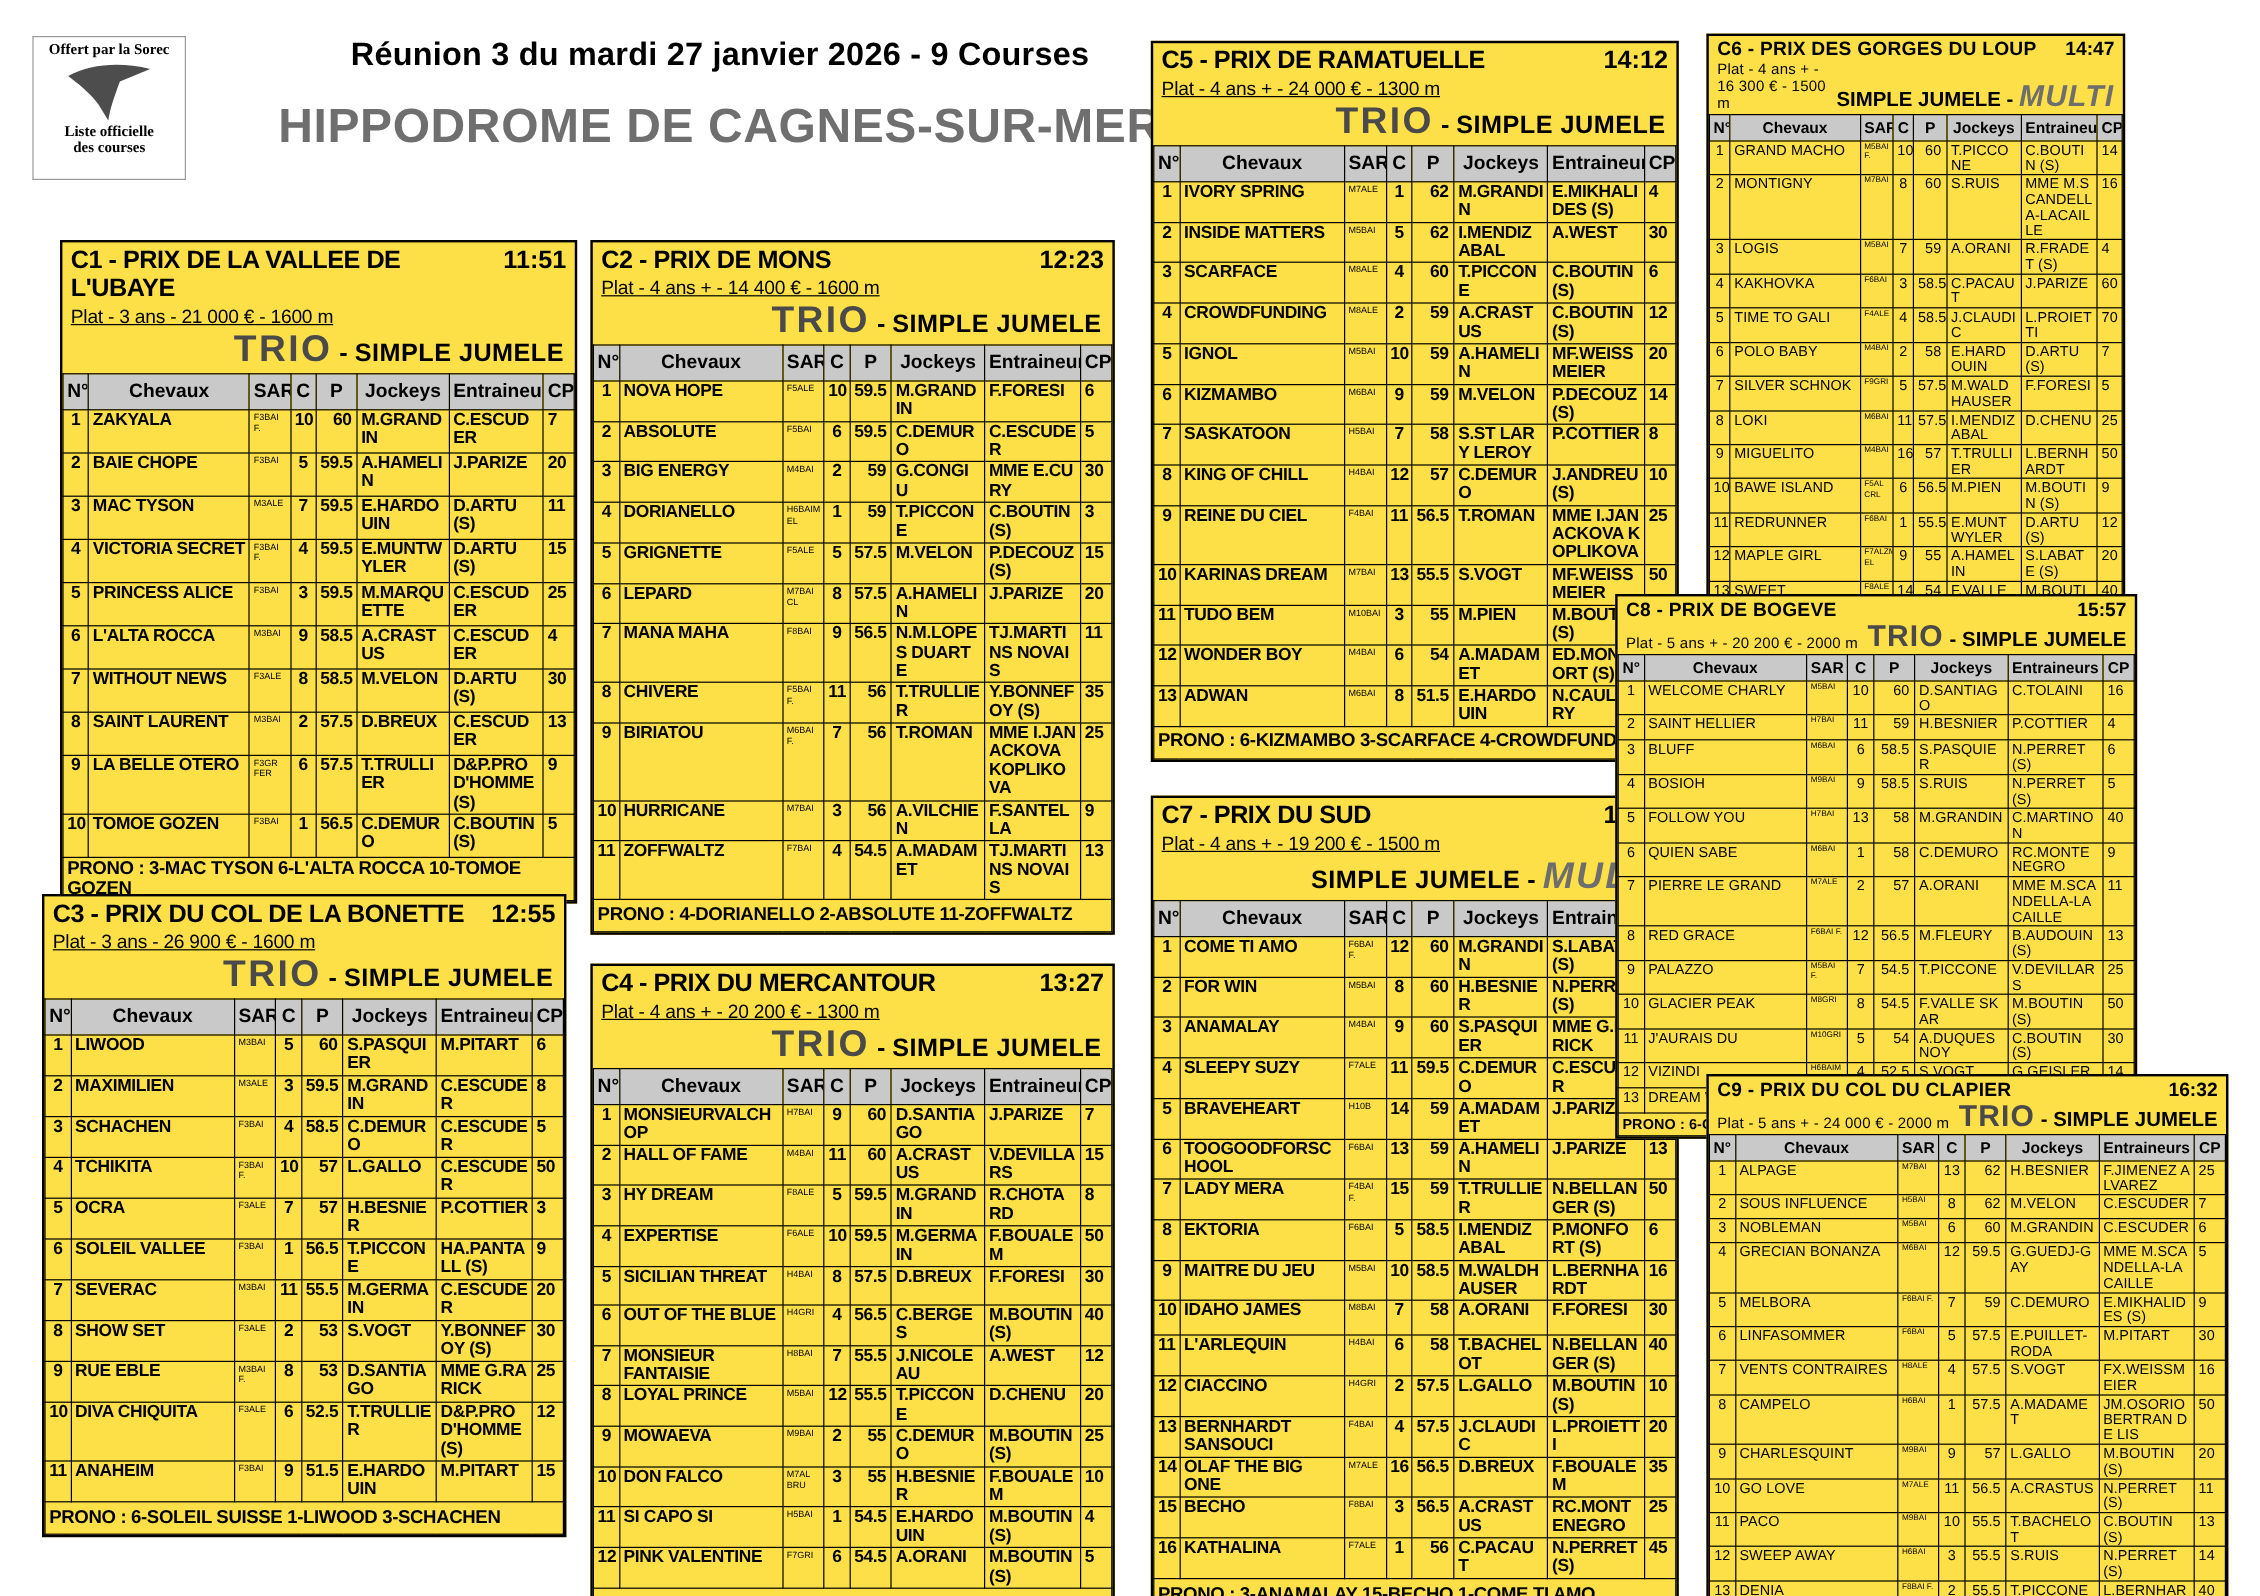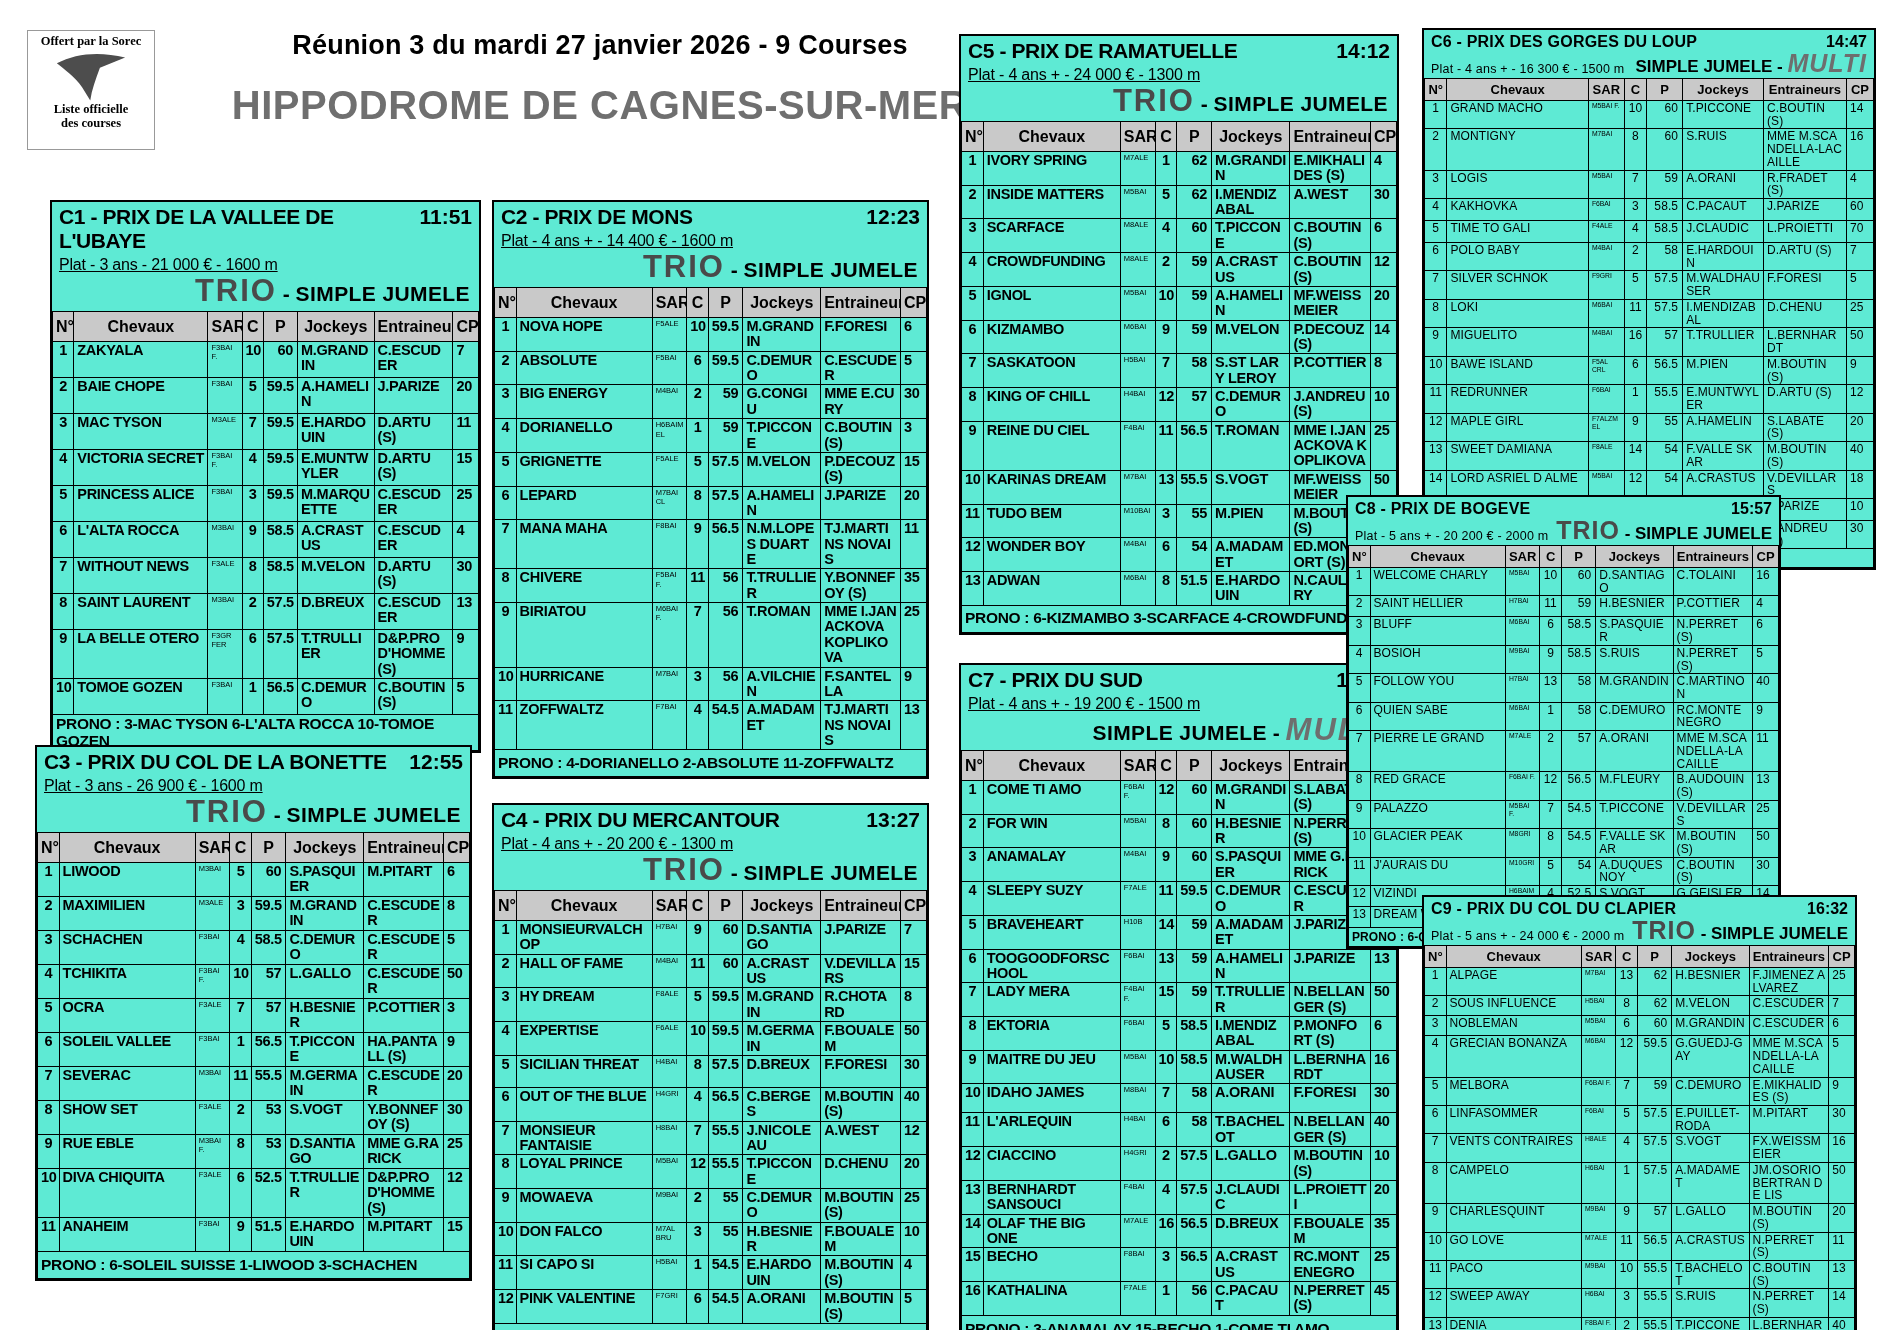--- a/index.html
+++ b/index.html
@@ -8,21 +8,21 @@
   
   .logo-box{position:absolute;left:27px;top:30px;width:126px;height:118px;border:1px solid #999;
             text-align:center;font-family:"Liberation Serif",serif;font-weight:700;background:#fff;}
   .logo-top{font-size:12.5px;margin-top:3px;}
   .logo-swoosh{width:78px;height:52px;margin:1px auto 0 auto;display:block;}
   .logo-bottom{font-size:12.5px;line-height:1.15;}
   .masthead-text{position:absolute;left:150px;top:30px;width:900px;text-align:center;}
   .meeting-title{font-size:27px;font-weight:700;letter-spacing:.2px;}
   .hippodrome-title{font-size:40px;font-weight:700;color:#6f6f6f;letter-spacing:.5px;margin-top:22px;}
   
-  .race{position:absolute;border:2px solid #000;background:#5eead4;box-sizing:border-box;}
+  .race{position:absolute;border:2px solid #000;background:#fde047;box-sizing:border-box;}
   .race-head{padding:3px 7px 0 7px;}
   .title-row{display:flex;justify-content:space-between;align-items:baseline;}
   .bold .race-title{font-size:21px;font-weight:700;letter-spacing:-.4px;}
   .bold .race-time{font-size:21px;font-weight:700;}
   .bold .race-cond{font-size:16px;font-weight:400;margin-top:3px;letter-spacing:-.2px;text-decoration:underline;}
   .bold .race-bet{text-align:right;margin:1px 2px 5px 0;line-height:1;}
   .bold .bet-big{font-size:31px;font-weight:700;color:#4a4a4a;letter-spacing:2px;}
   .bold .bet-base{font-size:21px;font-weight:800;letter-spacing:.4px;}
   .bold .bet-sep{font-size:21px;font-weight:800;}
   .compact .race-title{font-size:16px;font-weight:700;letter-spacing:.2px;}
@@ -830,21 +830,21 @@
               <td class="c-jockey">E.HARDOUIN</td>
               <td class="c-trainer">N.CAULLERY</td>
               <td class="c-cp">15</td>
             </tr>
             <tr>
               <td class="prono-cell" colspan="8">PRONO : 6-KIZMAMBO 3-SCARFACE 4-CROWDFUNDING</td>
             </tr>
           </tbody>
         </table>
       </section>
-      <section class="race compact" style="left: 1422px; top: 28px; width: 454px; --rowh: 19px;">
+      <section class="race compact" style="left: 1422px; top: 28px; width: 349px; --rowh: 19px;">
         <div class="race-head">
           <div class="title-row">
             <span class="race-title"><span>C6</span><span> - </span><span>PRIX DES GORGES DU LOUP</span></span>
             <span class="race-time">14:47</span>
           </div>
           <div class="sub-row">
             <div class="race-cond">Plat - 4 ans + - 16 300 € - 1500 m</div>
             <div class="race-bet"><span class="bet-base">SIMPLE JUMELE</span><span class="bet-sep"> - </span><span class="bet-big italic">MULTI</span></div>
           </div>
         </div>

